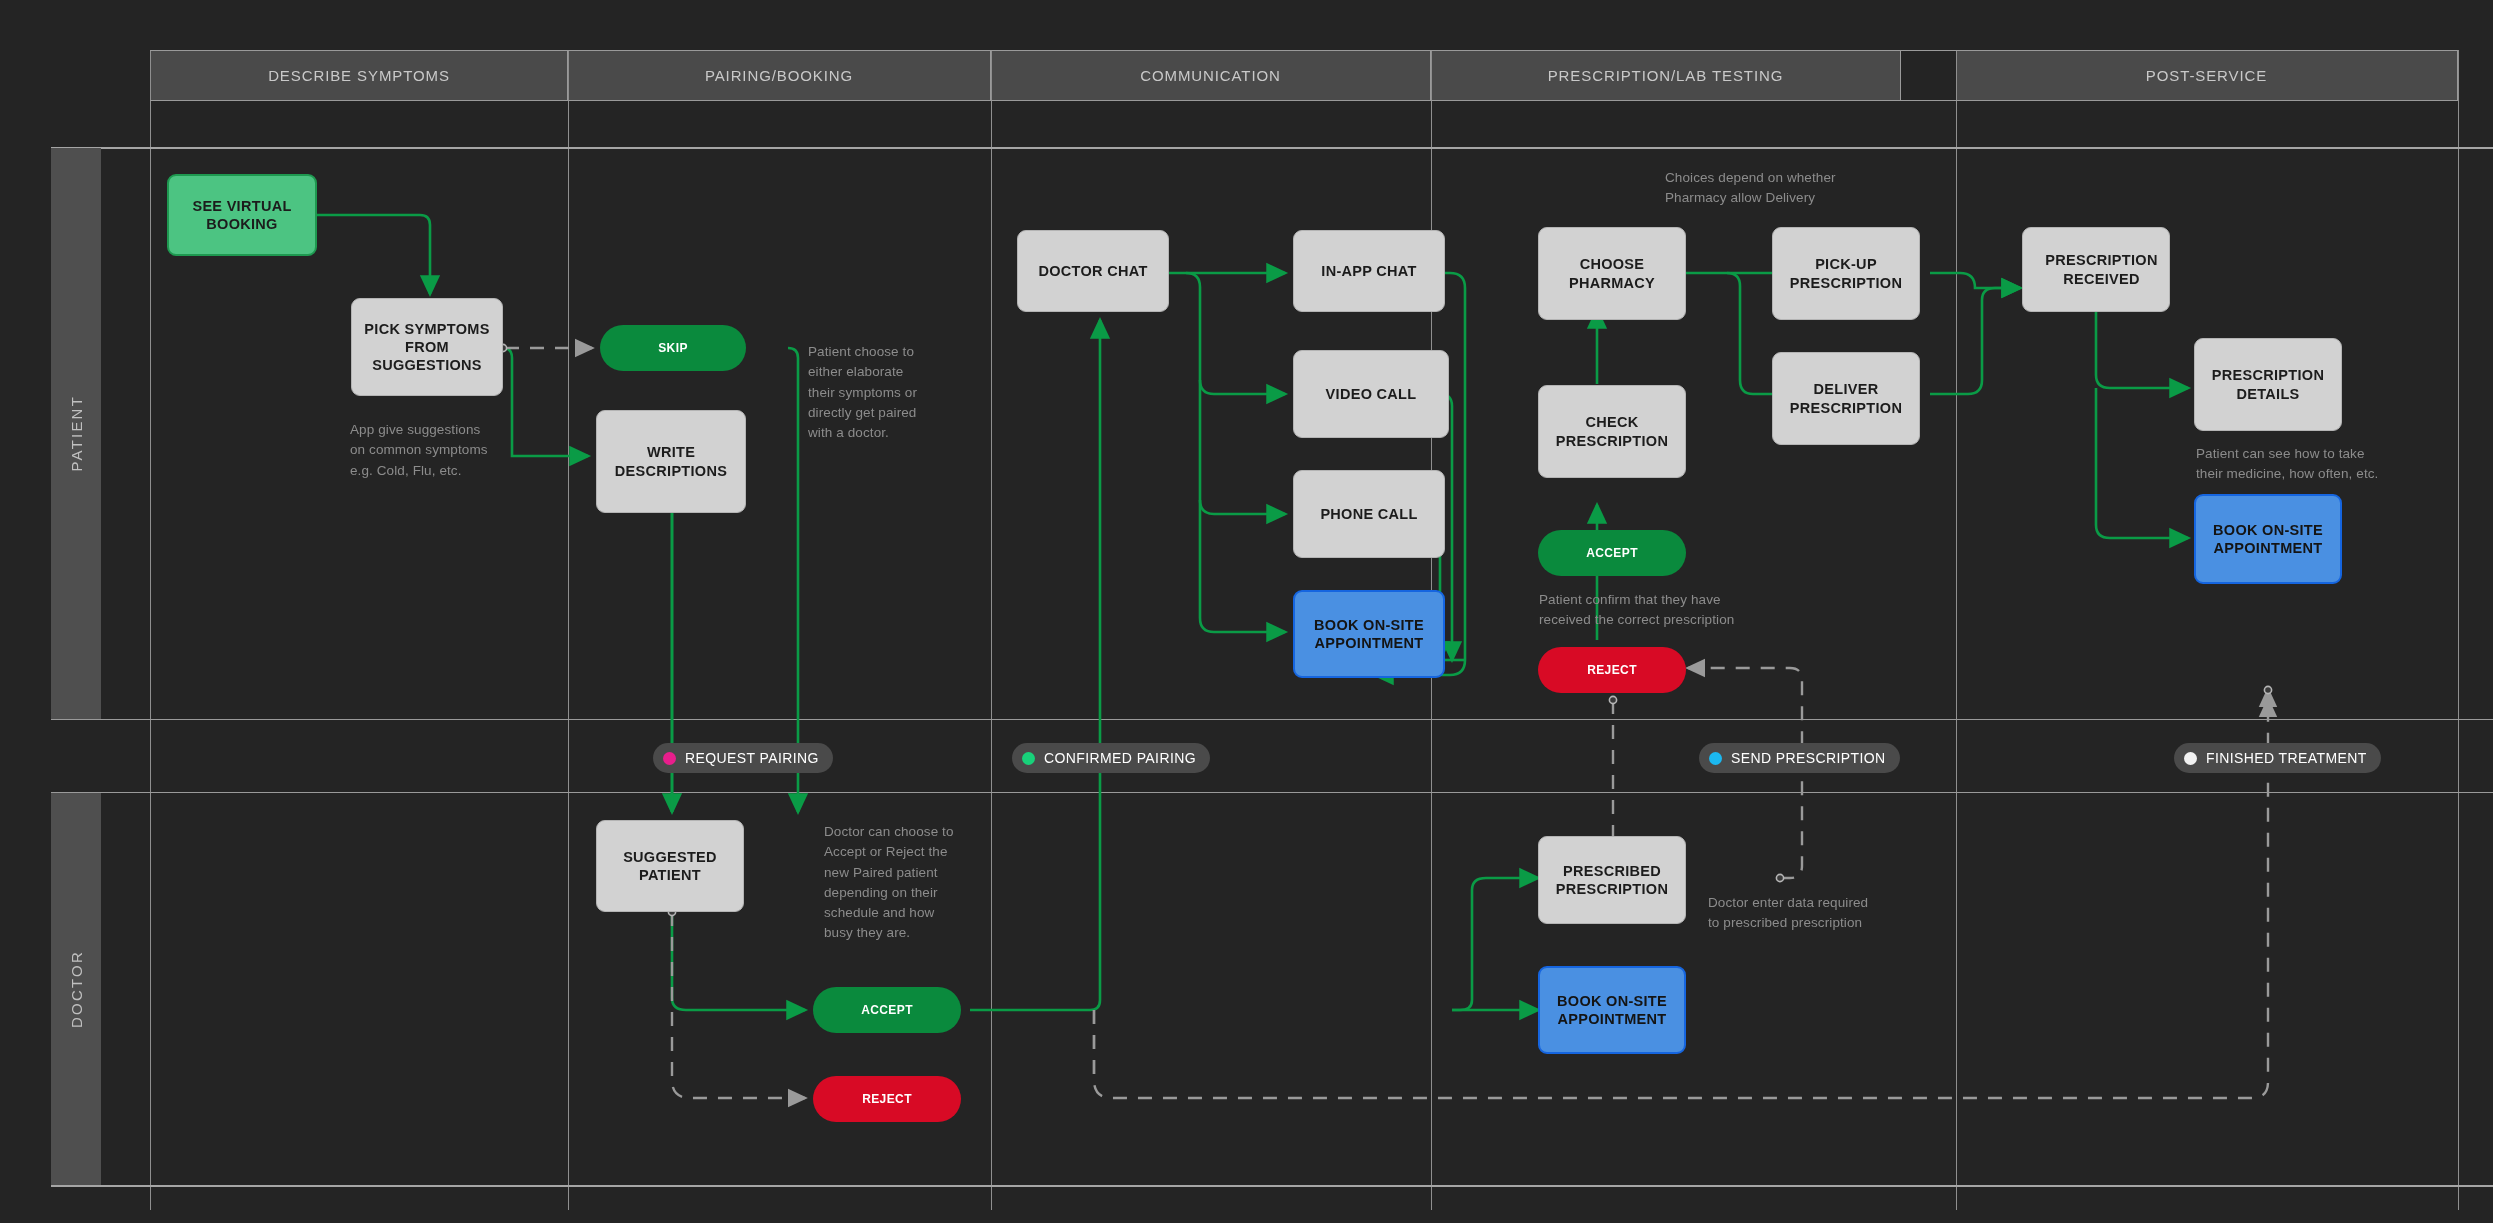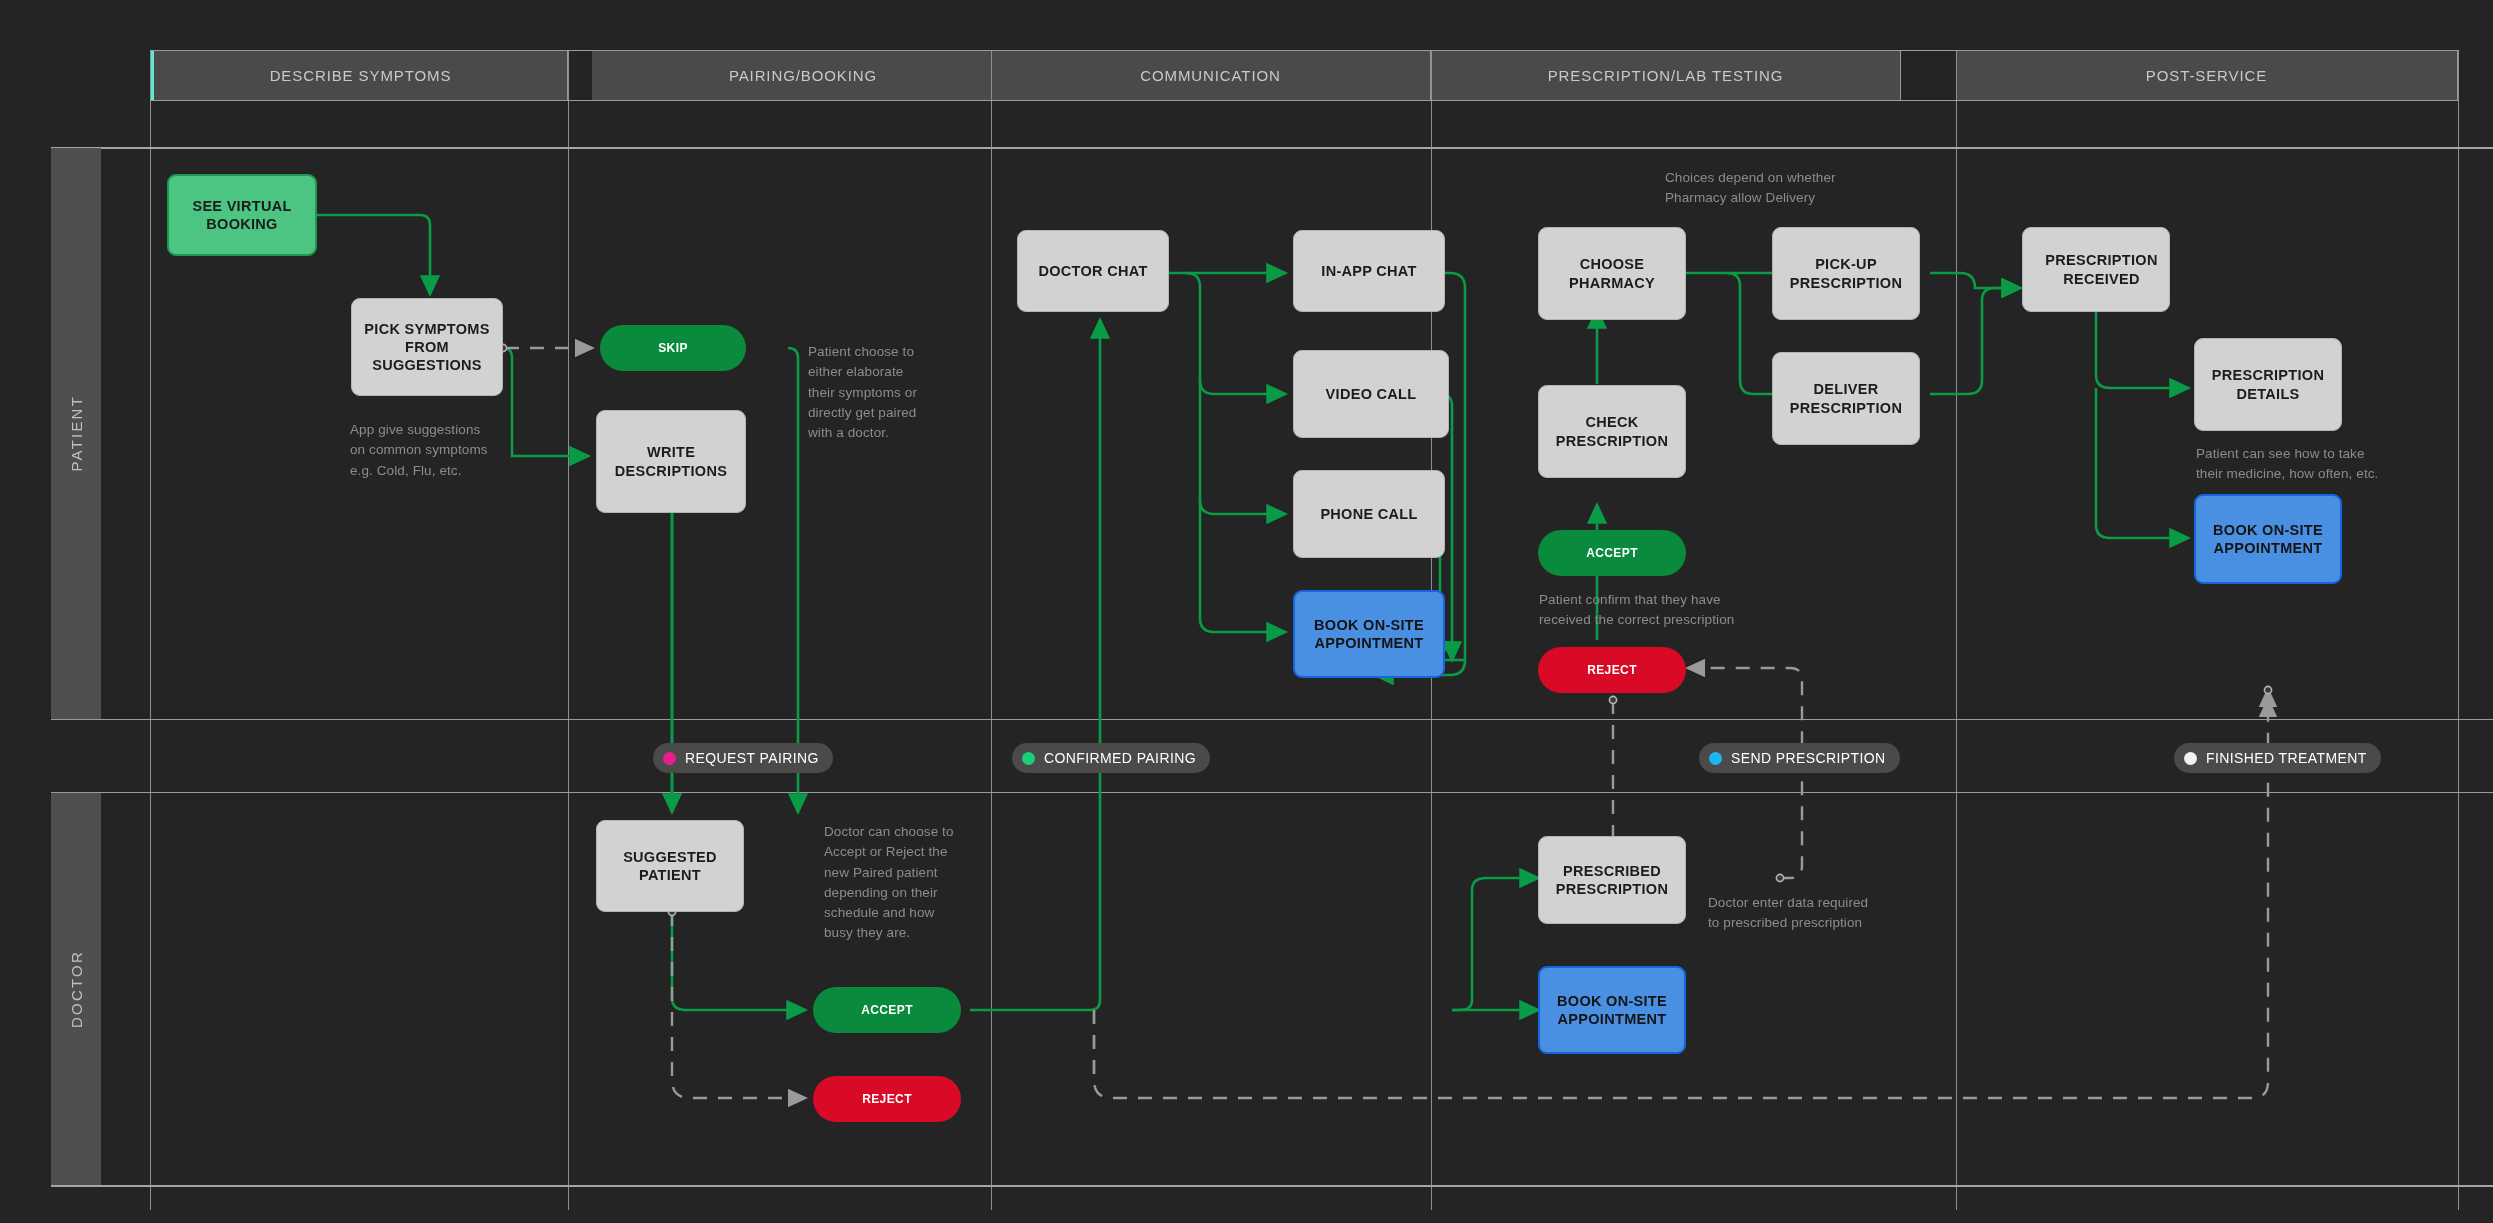--- a/index.html
+++ b/index.html
@@ -12,21 +12,21 @@
   #stage { position: relative; width: 2493px; height: 1223px; background: #242424; }
 
   
   .col-header {
     position: absolute; top: 50px; height: 50px;
     background: #4a4a4a;
     border-right: 1px solid #9a9a9a;
     display: flex; align-items: center; justify-content: center;
     color: #c9c9c9; font-size: 15px; letter-spacing: .9px; font-weight: 400;
   }
-  .col-header.first { border-left: 4px solid #5eead4; }
+  .col-header.first { border-left: 1px solid #5eead4; }
 
   .vline { position: absolute; width: 1px; background: #8f8f8f; }
   .hline { position: absolute; height: 1px; background: #9a9a9a; }
   .hline.thick { height: 2px; background: #a5a5a5; }
 
   .lane-tab {
     position: absolute; left: 51px; width: 50px;
     background: #4f4f4f;
     display: flex; align-items: center; justify-content: center;
   }
@@ -73,21 +73,21 @@
   svg.edges { position:absolute; left:0; top:0; width:2493px; height:1223px; pointer-events:none; }
 </style>
 </head>
 <body>
 
 <div id="stage">
 
   <div class="col-header first" style="left:150px;width:418px;">
     <span>DESCRIBE SYMPTOMS</span>
   </div>
-  <div class="col-header" style="left:592px;width:423px;">
+  <div class="col-header" style="left:568px;width:423px;">
     <span>PAIRING/BOOKING</span>
   </div>
   <div class="col-header" style="left:991px;width:440px;">
     <span>COMMUNICATION</span>
   </div>
   <div class="col-header" style="left:1431px;width:470px;">
     <span>PRESCRIPTION/LAB TESTING</span>
   </div>
   <div class="col-header" style="left:1956px;width:502px;">
     <span>POST-SERVICE</span>

